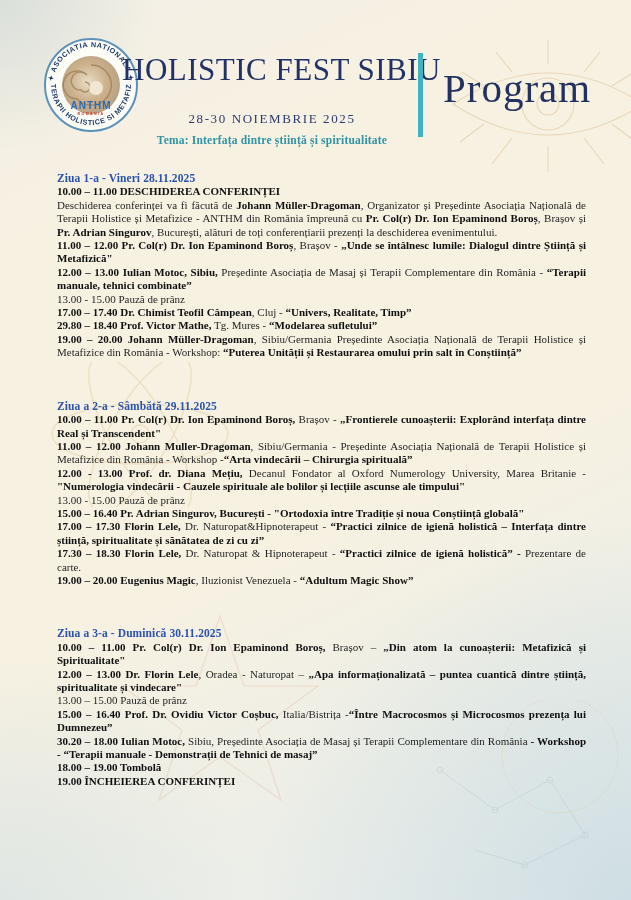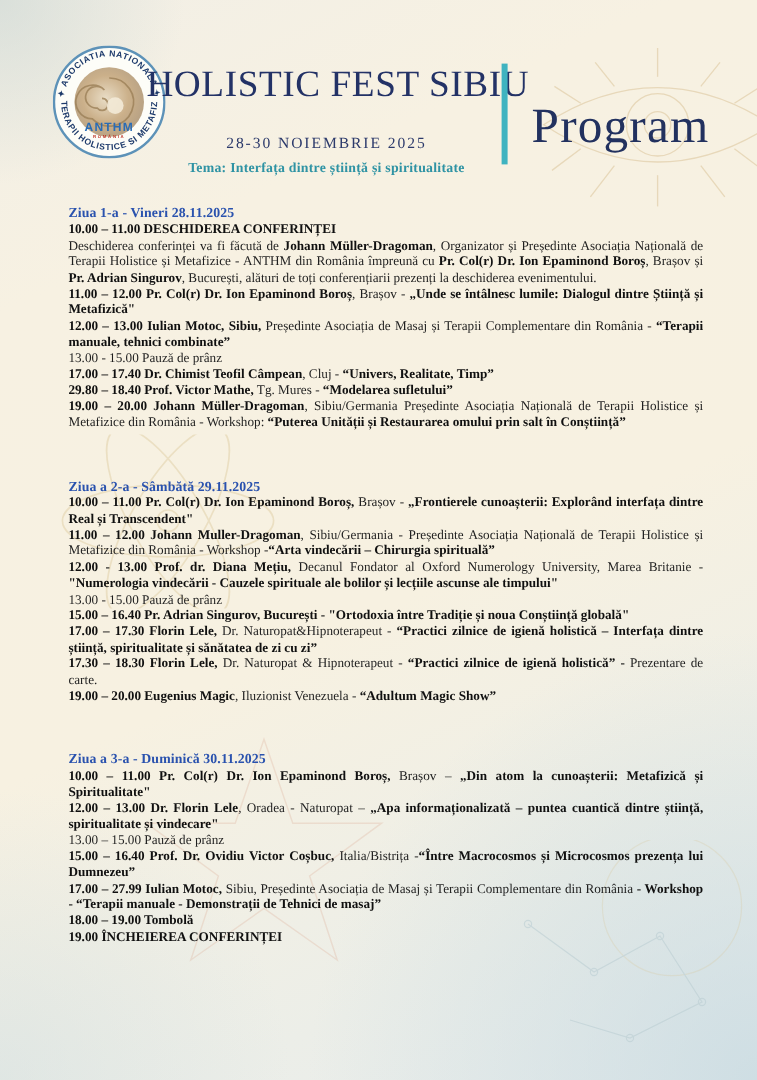--- a/index.html
+++ b/index.html
@@ -16,21 +16,21 @@
   }
   .wm{position:absolute;pointer-events:none;}
   
   .header{position:absolute;left:0;top:0;width:631px;height:150px;}
   .logo{position:absolute;left:44px;top:38px;width:94px;height:94px;}
   .title-block{position:absolute;left:122px;top:52px;width:300px;text-align:center;}
   .event-title{font-size:31px;color:#233266;letter-spacing:0.5px;white-space:nowrap;}
   .event-dates{font-size:13px;color:#2c3a6b;letter-spacing:1.6px;margin-top:23px;}
   .event-theme{font-size:11.5px;font-weight:bold;color:#2f93a4;margin-top:7px;letter-spacing:0.2px;}
   .divider{position:absolute;left:418px;top:53px;width:5px;height:84px;background:#3fb3c0;}
-  .program-label{position:absolute;left:443px;top:80px;font-size:41px;color:#22315f;letter-spacing:1px;}
+  .program-label{position:absolute;left:443px;top:64px;font-size:41px;color:#22315f;letter-spacing:1px;}
   
   .schedule{position:absolute;left:57px;top:172px;width:529px;}
   .day-section{margin-bottom:40px;}
   .day-heading{font-size:11.5px;font-weight:bold;color:#2a52ae;line-height:13.4px;letter-spacing:0.1px;}
   .entry{font-size:11px;color:#1f1f1f;line-height:13.4px;text-align:justify;}
   .entry .b{font-weight:bold;color:#101010;font-family:Liberation Serif, serif;}
   .entry .r{font-weight:normal;}
   
   .logo .arc{font-family:"Liberation Sans",sans-serif;font-size:7.2px;font-weight:bold;fill:#1d3a6b;letter-spacing:0.6px;}
   .logo .acr{font-family:"Liberation Sans",sans-serif;font-size:10px;font-weight:bold;fill:#2a6cb5;letter-spacing:1px;}
@@ -142,19 +142,19 @@
         <div class="entry"><span class="b">17.00 – 17.30 Florin Lele,</span><span class="r"> Dr. Naturopat&amp;Hipnoterapeut - </span><span class="b">“Practici zilnice de igienă holistică – Interfața dintre știință, spiritualitate și sănătatea de zi cu zi”</span></div>
         <div class="entry"><span class="b">17.30 – 18.30 Florin Lele,</span><span class="r"> Dr. Naturopat &amp; Hipnoterapeut - </span><span class="b">“Practici zilnice de igienă holistică”</span><span class="b"> - </span><span class="r">Prezentare de carte.</span></div>
         <div class="entry"><span class="b">19.00 – 20.00 Eugenius Magic</span><span class="r">, Iluzionist Venezuela - </span><span class="b">“Adultum Magic Show”</span></div>
       </div>
       <div class="day-section">
         <div class="day-heading">Ziua a 3-a - Duminică 30.11.2025</div>
         <div class="entry"><span class="b">10.00 – 11.00 Pr. Col(r) Dr. Ion Epaminond Boroș,</span><span class="r"> Brașov – </span><span class="b">„Din atom la cunoașterii: Metafizică și Spiritualitate"</span></div>
         <div class="entry"><span class="b">12.00 – 13.00 Dr. Florin Lele</span><span class="r">, Oradea - Naturopat – </span><span class="b">„Apa informaționalizată – puntea cuantică dintre știință, spiritualitate și vindecare"</span></div>
         <div class="entry"><span class="r">13.00 – 15.00 Pauză de prânz</span></div>
         <div class="entry"><span class="b">15.00 – 16.40 Prof. Dr. Ovidiu Victor Coșbuc,</span><span class="r"> Italia/Bistrița -</span><span class="b">“Între Macrocosmos și Microcosmos prezența lui Dumnezeu”</span></div>
-        <div class="entry"><span class="b">17.00 – 27.99 Iulian Motoc,</span><span class="r"> Sibiu, Președinte Asociația de Masaj și Terapii Complementare din România </span><span class="b">- Workshop - “Terapii manuale - Demonstrații de Tehnici de masaj”</span></div>
+        <div class="entry"><span class="b">30.20 – 18.00 Iulian Motoc,</span><span class="r"> Sibiu, Președinte Asociația de Masaj și Terapii Complementare din România </span><span class="b">- Workshop - “Terapii manuale - Demonstrații de Tehnici de masaj”</span></div>
         <div class="entry"><span class="b">18.00 – 19.00 Tombolă</span></div>
         <div class="entry"><span class="b">19.00 ÎNCHEIEREA CONFERINȚEI</span></div>
       </div>
     </div>
 
 </div>
 
 </body></html>

